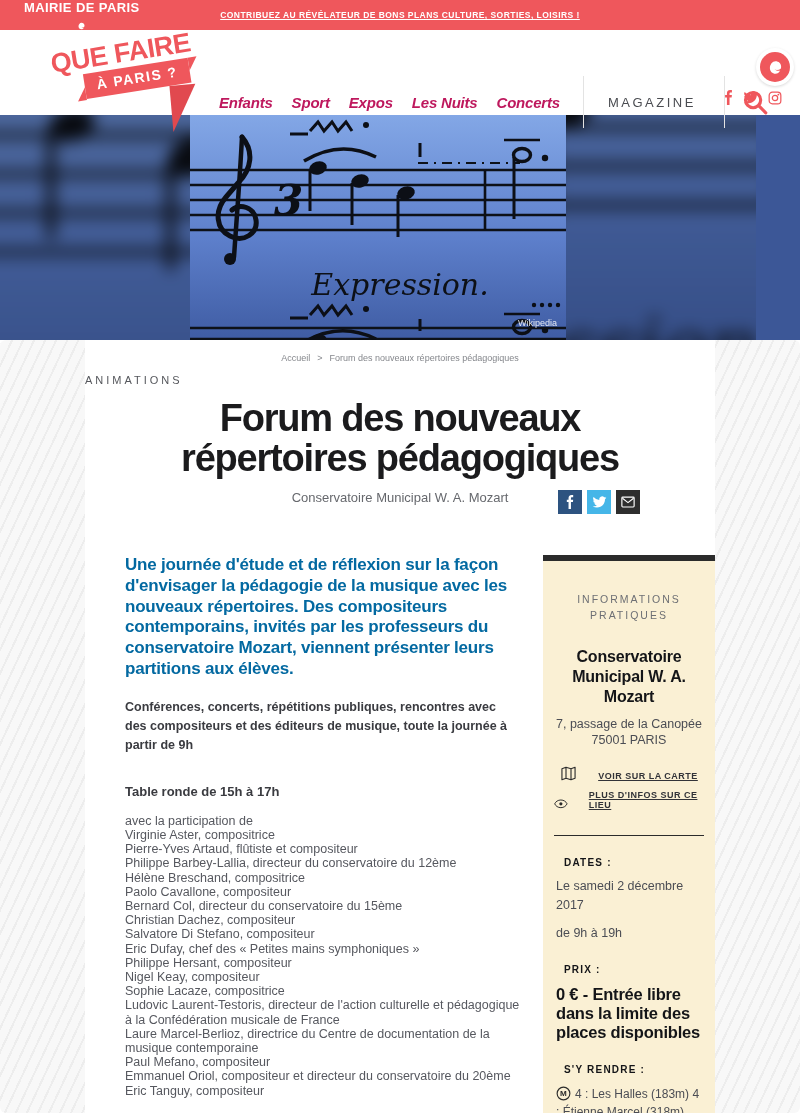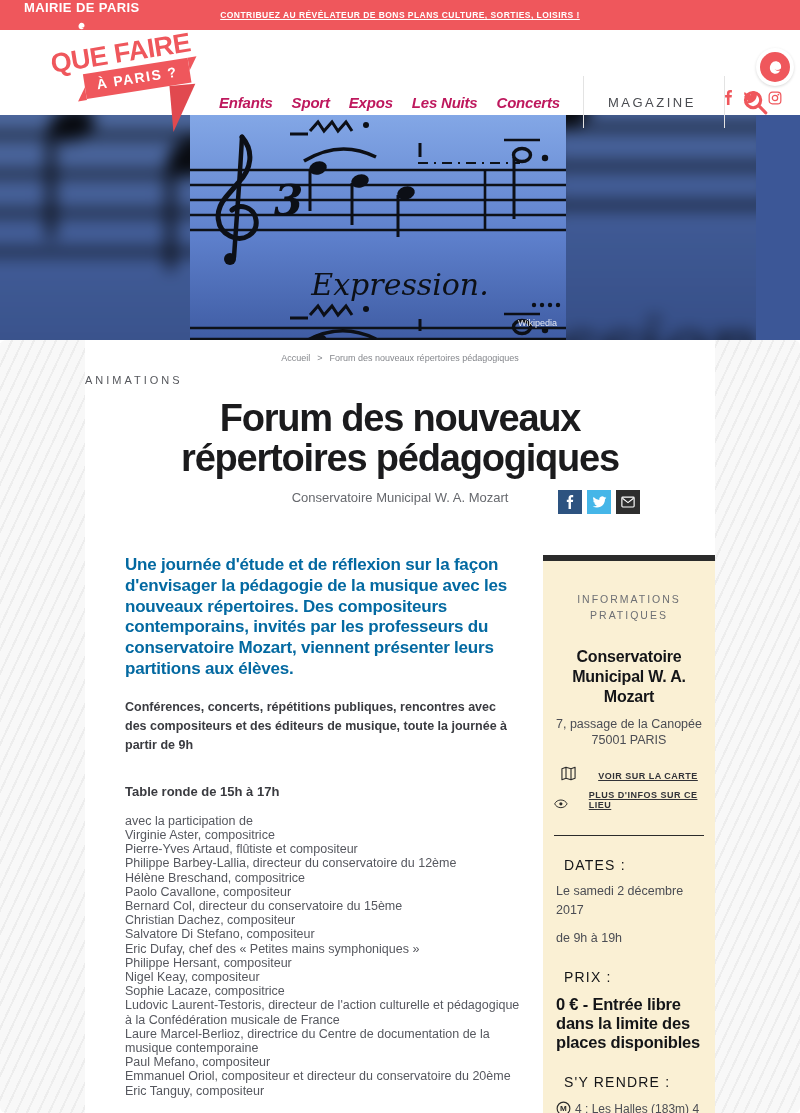--- a/index.html
+++ b/index.html
@@ -69,21 +69,21 @@
 
   
   .aside { width:172px; background:#faf0d4; border-top:6px solid #2b2b2b; border-bottom:6px solid #2b2b2b; padding:31px 11px 40px; }
   .sb-heading { text-align:center; font-size:10.5px; letter-spacing:2px; color:#6d6f74; line-height:1.5; }
   .sb-venue { text-align:center; font-size:16px; font-weight:800; color:#141518; margin-top:23px; line-height:1.25; letter-spacing:-.2px; }
   .sb-addr { text-align:center; font-size:12.5px; color:#4b4d54; margin-top:9px; line-height:1.35; }
   .sb-link-row { display:flex; justify-content:center; align-items:flex-end; gap:21px; margin-top:17px; }
   .sb-link-row + .sb-link-row { margin-top:9px; }
   .sb-link { font-size:9px; font-weight:bold; letter-spacing:.5px; color:#323338; text-decoration:underline; }
   .sb-divider { border:none; border-top:1.5px solid #2b2b2b; margin:25px 0 0; }
-  .sb-label { margin:21px 0 0 10px; font-size:14px; font-weight:400; letter-spacing:1.2px; color:#141518; }
+  .sb-label { margin:21px 0 0 10px; font-size:10px; font-weight:700; letter-spacing:1.2px; color:#141518; }
   .sb-text { margin:9px 0 0 2px; font-size:12.5px; color:#4b4d54; line-height:1.5; }
   .sb-price { margin:10px 0 0 2px; font-size:16.5px; font-weight:800; color:#141518; line-height:1.18; letter-spacing:-.2px; }
   .sb-transit { margin:10px 0 0 2px; font-size:12px; color:#4b4d54; line-height:1.5; }
   .sb-transit .ticon { vertical-align:-3px; margin-right:4px; }
 </style>
 </head>
 <body>
 
 <svg width="0" height="0" style="position:absolute" aria-hidden="true">
   <defs>

